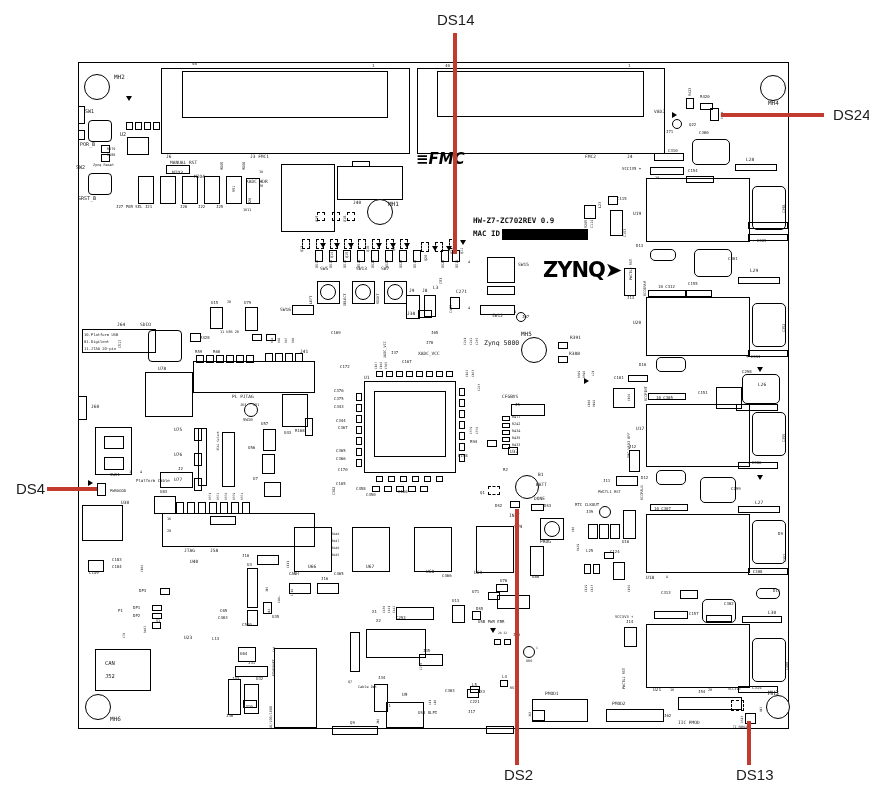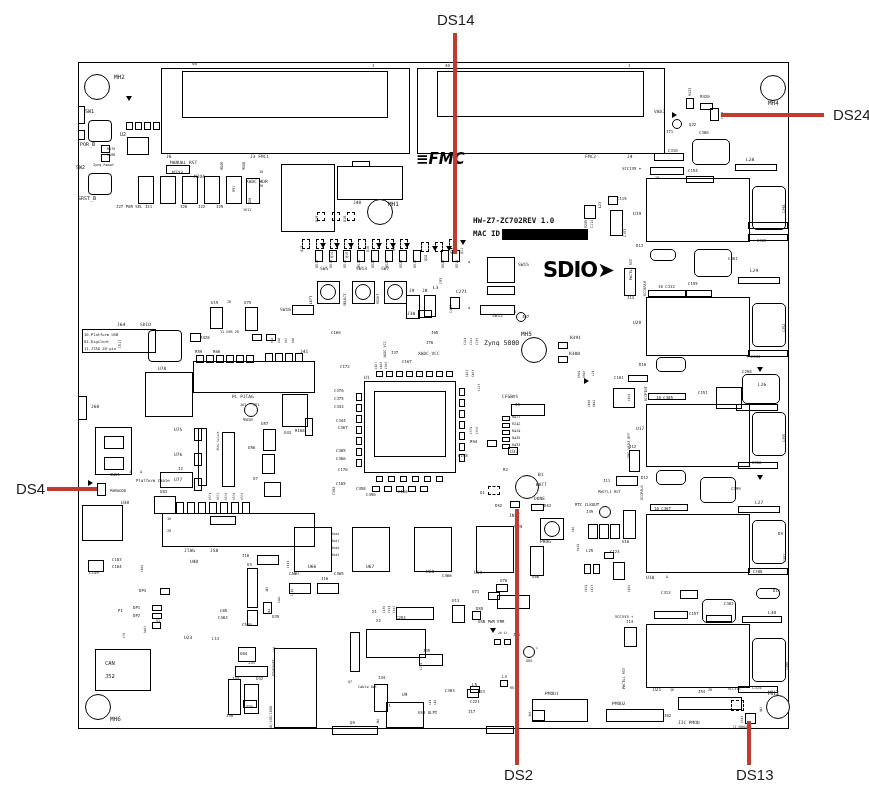--- a/index.html
+++ b/index.html
@@ -686,22 +686,22 @@
       <div class="lb" style="left: 664px; top: 714px; font-size: 4px;">J62</div>
       <div class="lb" style="left: 612px; top: 702px; font-size: 4.5px;">PMOD2</div>
       <div class="lb" style="left: 545px; top: 692px; font-size: 4.5px;">PMOD1</div>
       <div class="lb v" style="left: 529px; top: 717px; font-size: 3px;">J63</div>
       <div class="lb v" style="left: 741px; top: 723px; font-size: 3px;">DS13</div>
       <div class="lb" style="left: 733px; top: 726px; font-size: 3px;">TI PWRGOOD</div>
       <div class="lb v" style="left: 760px; top: 712px; font-size: 3px;">Q12</div>
       <div class="lb v" style="left: 786px; top: 670px; font-size: 3.5px;">C400</div>
     </div>
   <div id="fmc-logo">≡FMC</div>
-  <div id="zynq-logo">SDIO➤</div>
-  <div id="rev-text" class="lb">HW-Z7-ZC702REV 1.0</div>
+  <div id="zynq-logo">ZYNQ➤</div>
+  <div id="rev-text" class="lb">HW-Z7-ZC702REV 0.9</div>
   <div id="mac-label" class="lb">MAC ID</div>
   <div id="callouts">
       <div class="callout-line" style="left: 453px; top: 33px; width: 4px; height: 221px; background: rgb(194, 59, 46);"></div>
       <div class="callout-label" style="left: 437px; top: 11px;">DS14</div>
       <div class="callout-line" style="left: 721px; top: 113px; width: 103px; height: 4px; background: rgb(194, 59, 46);"></div>
       <div class="callout-label" style="left: 833px; top: 106px;">DS24</div>
       <div class="callout-line" style="left: 47px; top: 487px; width: 50px; height: 4px; background: rgb(194, 59, 46);"></div>
       <div class="callout-label" style="left: 16px; top: 480px;">DS4</div>
       <div class="callout-line" style="left: 515px; top: 509px; width: 4px; height: 256px; background: rgb(194, 59, 46);"></div>
       <div class="callout-label" style="left: 504px; top: 766px;">DS2</div>

